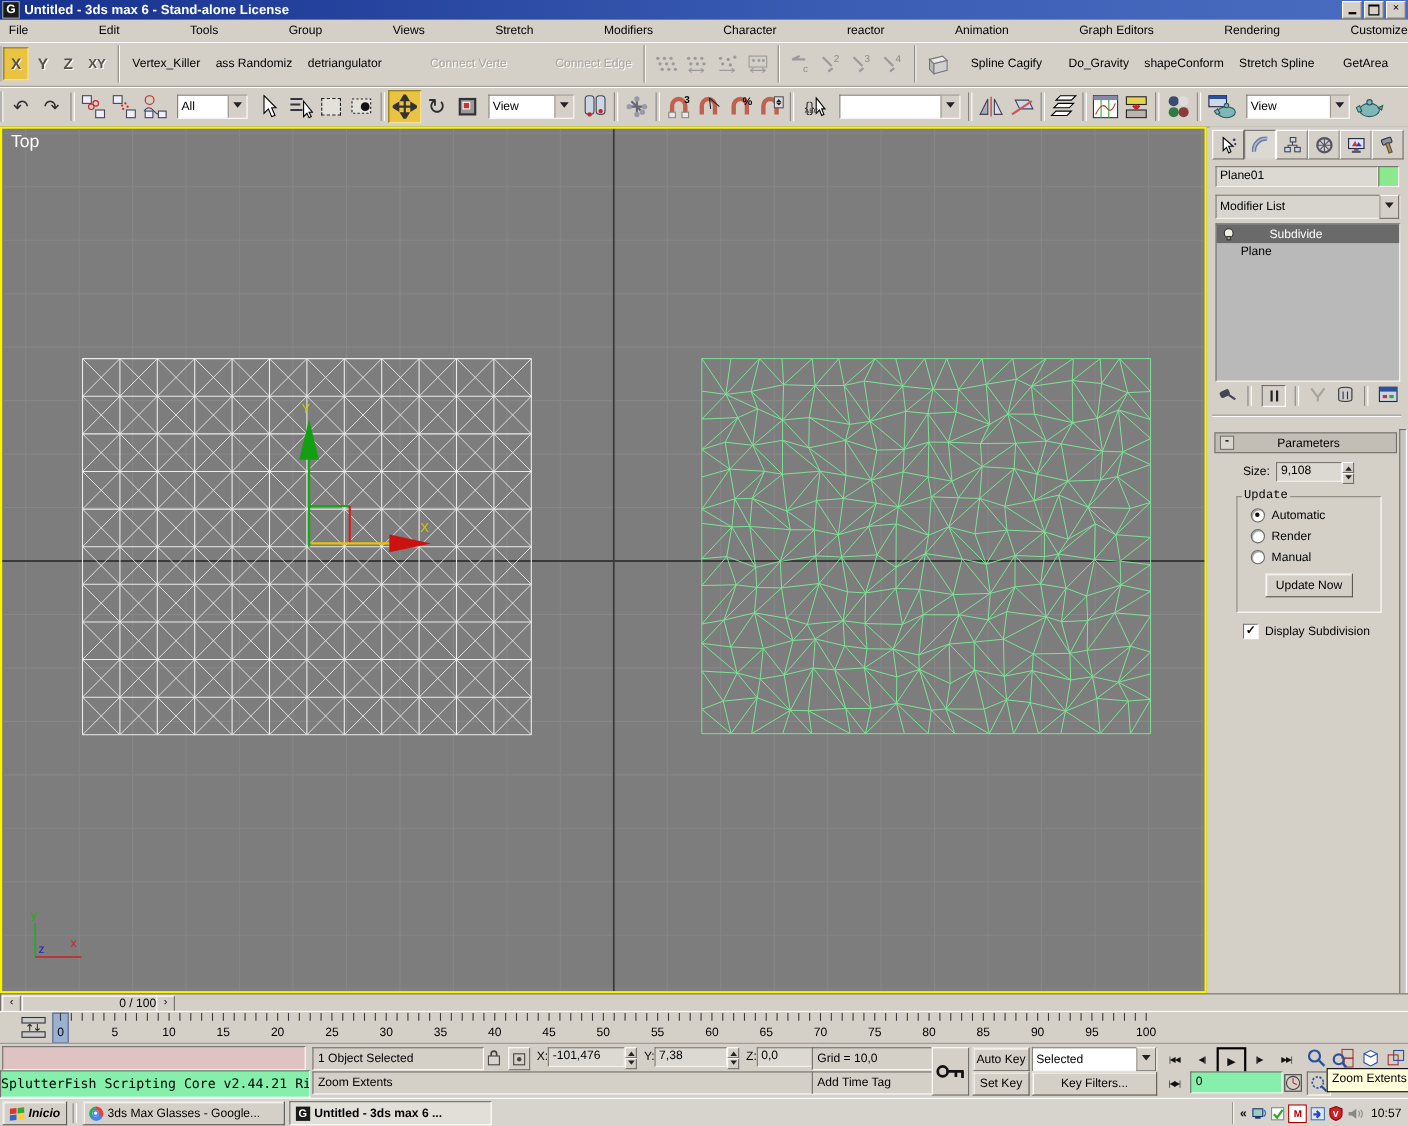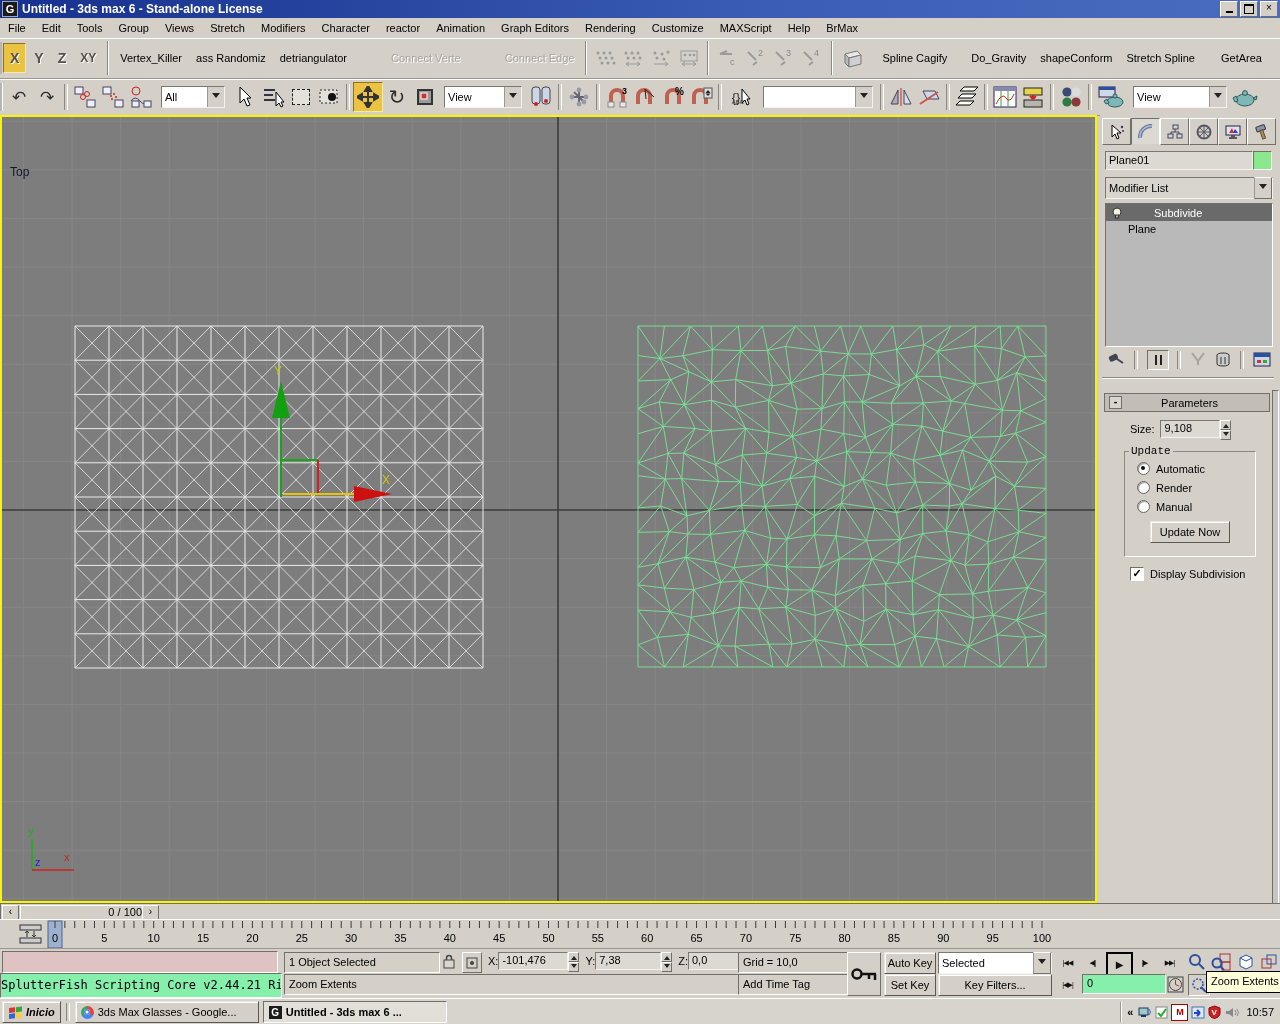--- a/index.html
+++ b/index.html
@@ -18,41 +18,41 @@
 
   
   #titlebar{left:0;top:0;width:1280px;height:18px;background:linear-gradient(90deg,#16318e 0%,#3b5db4 60%,#4a6cc0 100%);color:#fff;display:flex;align-items:center;}
   #titlebar .t{font-weight:bold;font-size:12px;margin-left:4px;white-space:nowrap;}
   .wbtn{width:16px;height:14px;margin-left:2px;font-size:10px;line-height:12px;text-align:center;color:#000;}
   .minglyph{display:block;width:7px;height:2px;background:#000;margin:9px auto 0;}
   .maxglyph{display:block;width:8px;height:7px;border:1px solid #000;border-top-width:2px;margin:2px auto 0;}
   #appicon{width:14px;height:14px;margin-left:2px;background:#1a1a1a;color:#fff;font-weight:bold;font-size:11px;line-height:14px;text-align:center;border:1px solid #9ab;}
 
   
-  #menubar{left:0;top:18px;width:1280px;height:20px;background:#d4d0c8;display:flex;align-items:center;border-bottom:1px solid #c0bdb6;}
+  #menubar{left:0;top:18px;width:1280px;height:20px;background:#d4d0c8;display:flex;align-items:center;border-bottom:1px solid #c0bdb6;gap:48px;}
   .menu-item{padding:2px 8px;white-space:nowrap;}
 
   
   #toolbar1{left:0;top:38px;width:1280px;height:40px;background:#d4d0c8;display:flex;align-items:center;border-bottom:1px solid #9a978f;box-shadow:inset 0 1px 0 #fff;}
   #toolbar2{left:0;top:79px;width:1280px;height:36px;background:#d4d0c8;display:flex;align-items:center;border-bottom:1px solid #9a978f;box-shadow:inset 0 1px 0 #fff;}
   .axisbtn{width:30px;height:30px;margin:0 1px;font-weight:bold;font-size:14px;color:#55504a;text-shadow:1px 1px 0 #fff;}
   .axisbtn.active{background:#e9c341;border:1px solid;border-color:#8a7420 #f7e9a8 #f7e9a8 #8a7420;}
   .txtbtn{padding:0 7px;white-space:nowrap;}
   .txtbtn.disabled{color:#a8a49c;text-shadow:1px 1px 0 #fff;margin-left:30px;}
   .icbtn{width:28px;height:28px;flex:0 0 auto;display:flex;align-items:center;justify-content:center;}
   .icbtn.pressed{background:#e9c341;border:1px solid;border-color:#8a7420 #f7e9a8 #f7e9a8 #8a7420;}
   .combo{height:20px;display:flex;align-items:center;border:1px solid;border-color:#7a7871 #f4f2ee #f4f2ee #7a7871;background:#fff;}
   .combo .cv{flex:1;padding-left:3px;white-space:nowrap;overflow:hidden;}
   .drop{width:16px;height:100%;background:#d4d0c8;border-left:1px solid #9a978f;display:flex;align-items:center;justify-content:center;}
   .arrdn{width:0;height:0;border:4px solid transparent;border-top:5px solid #222;margin-top:4px;}
   .glyph{font-size:17px;color:#2d2d2d;}
 
   
   #viewport{left:0;top:115px;width:1093px;height:784px;border:2px solid #fbf400;background:#7d7d7d;}
-  #vp-label{left:8px;top:4px;color:#0f172a;font-size:12px;margin-top:44px;}
+  #vp-label{left:8px;top:4px;color:#ffffff;font-size:16px;}
   
   #cmdpanel{left:1100px;top:115px;width:180px;height:788px;background:#d4d0c8;}
   .tab{width:27px;height:25px;display:flex;align-items:center;justify-content:center;border:1px solid;border-color:#fff #716f6a #716f6a #fff;background:#d4d0c8;}
   .tab.active{border-color:#716f6a #fff #d4d0c8 #716f6a;background:#dcd9d2;}
   .rollout-h{height:17px;background:#c2beb5;border:1px solid #716f6a;display:flex;align-items:center;font-size:11px;}
   .minusbox{width:11px;height:11px;margin:0 4px;border:1px solid #716f6a;background:#d8d5ce;text-align:center;line-height:9px;font-weight:bold;}
   .radio{width:11px;height:11px;border-radius:50%;border:1px solid #6a6864;background:#fff;box-shadow:inset 1px 1px 1px #999;position:relative;}
   .radio.on::after{content:"";position:absolute;left:3px;top:3px;width:4px;height:4px;border-radius:50%;background:#111;}
   .checkbox{width:12px;height:12px;border:1px solid;border-color:#716f6a #fff #fff #716f6a;background:#fff;font-size:11px;line-height:11px;text-align:center;font-weight:bold;}
   fieldset{border:1px solid;border-color:#8a8882 #fff #fff #8a8882;margin:0;padding:2px 4px;}

